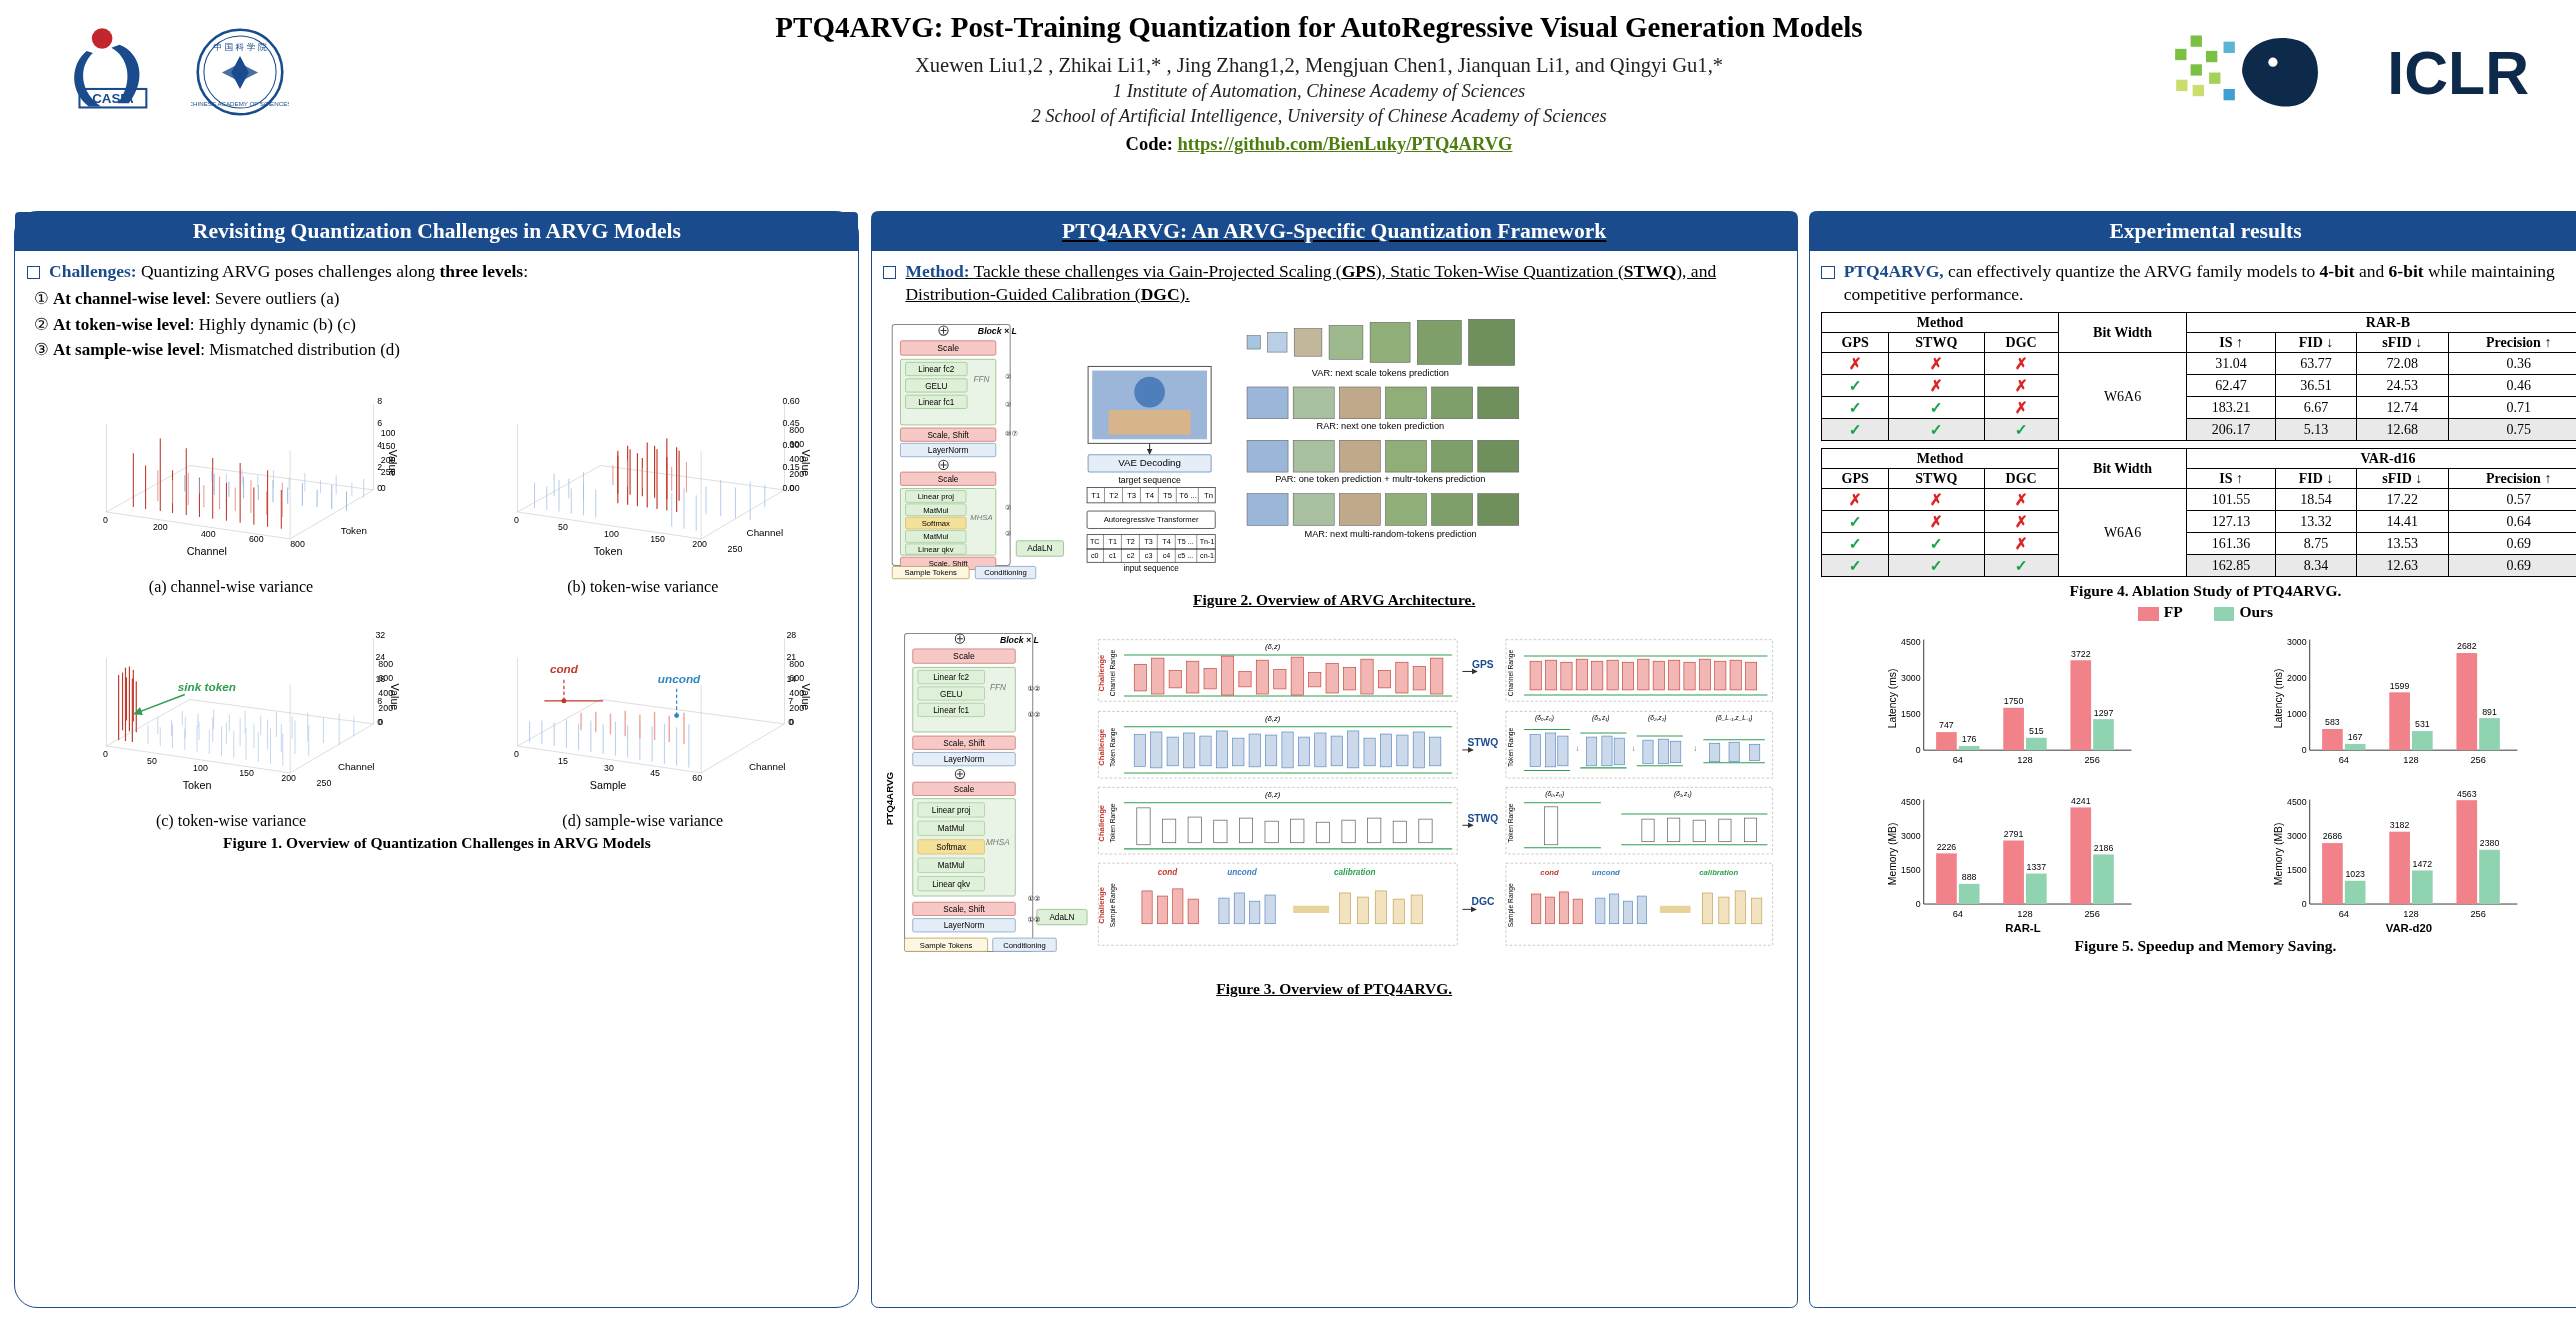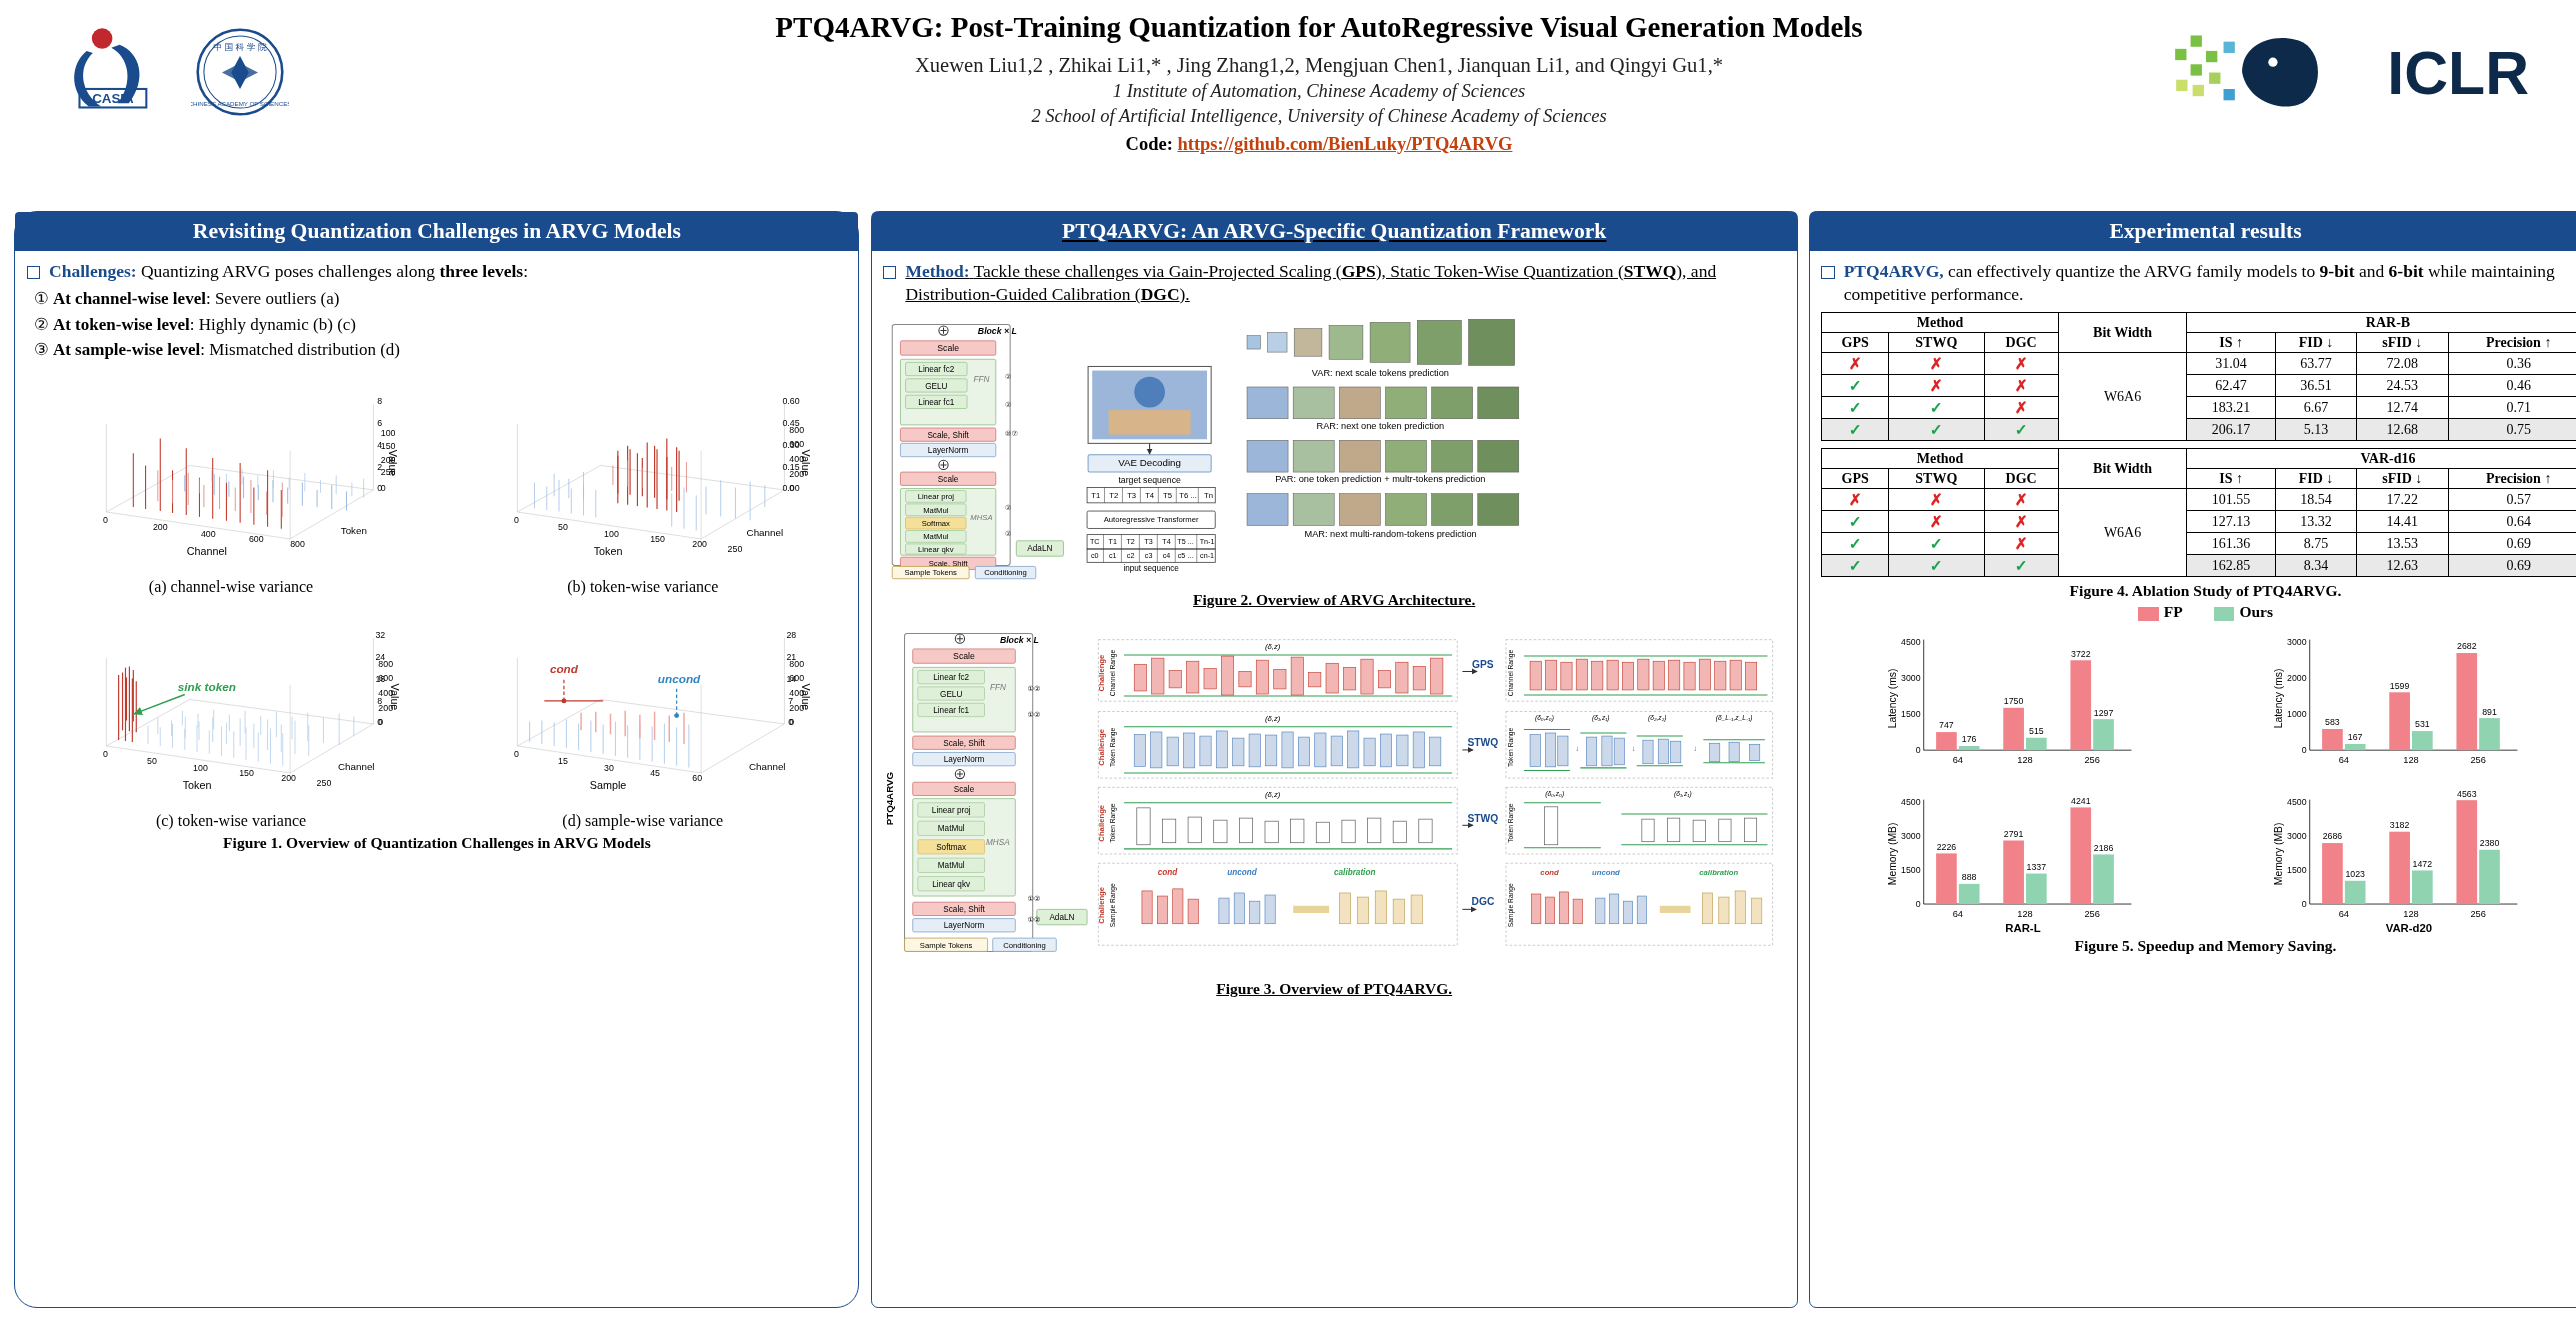--- a/index.html
+++ b/index.html
@@ -14,21 +14,21 @@
   .header { position: relative; height: 211px; }
   .poster-title {
     text-align: center; font-weight: bold; font-size: 29px;
     padding-top: 11.3px; color: #000;
     font-family: "Liberation Serif", serif;
   }
   .authors { text-align: center; font-size: 20.6px; margin-top: 9.3px; color: #222; }
   .affil { text-align: center; font-size: 18.5px; font-style: italic; margin-top: 4.1px; color: #222; }
   .code-line { text-align: center; font-size: 18.5px; margin-top: 7.2px; font-weight: bold; color: #1a4b8c; }
   .code-line .lbl { color: #000; }
-  .code-line a { color: #c2410c; text-decoration: underline; }
+  .code-line a { color: #4d7c0f; text-decoration: underline; }
 
   .logo-casia { position: absolute; left: 62px; top: 20.6px; width: 108px; height: 103px; }
   .logo-cas   { position: absolute; left: 191px; top: 23px; width: 98px; height: 98px; }
   .logo-iclr  { position: absolute; right: 46px; top: 28px; width: 422px; height: 88px; }
 
   
   .columns { display: flex; gap: 11.3px; padding: 0 14.4px; height: 1097px; }
   .col { border: 1.5px solid #1a4b8c; border-radius: 7.2px; background: #fff; position: relative; }
   .col1 { width: 845px; border-radius: 23px; }
   .col2 { width: 927px; text-decoration: underline; }
@@ -922,21 +922,21 @@
   </div>
 
   <div class="col col3">
     <div class="col-head">Experimental results</div>
     <div class="col-body">
 
       <div class="bullet-row">
         <span class="sqbox"></span>
         <div class="btext">
           <span class="hl-blue">PTQ4ARVG,</span>
-          <span> can effectively quantize the ARVG family models to <b>9-bit</b> and <b>6-bit</b> while maintaining competitive performance.</span>
+          <span> can effectively quantize the ARVG family models to <b>4-bit</b> and <b>6-bit</b> while maintaining competitive performance.</span>
         </div>
       </div>
 
       <table class="res">
         <thead>
           <tr>
             <th colspan="3">Method</th>
             <th rowspan="2">Bit Width</th>
             <th colspan="4">RAR-B</th>
           </tr>

